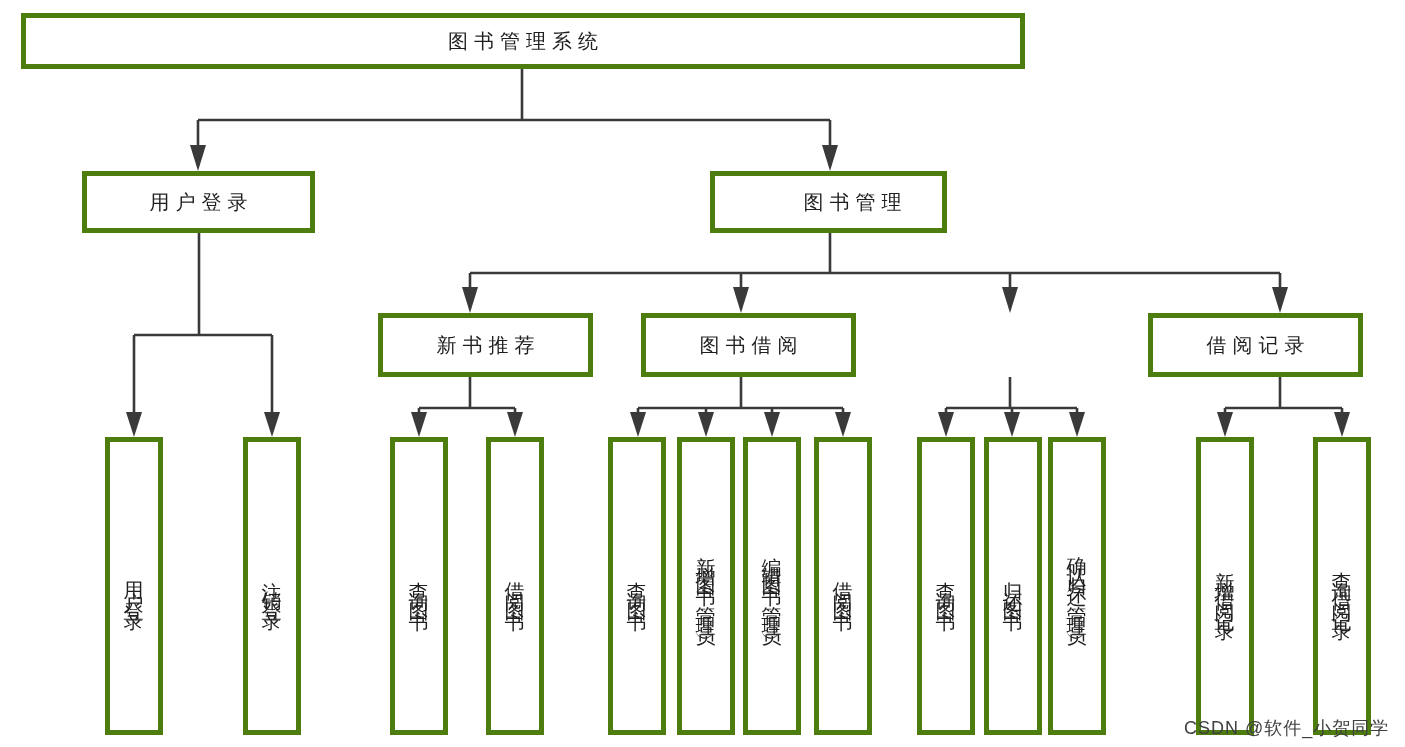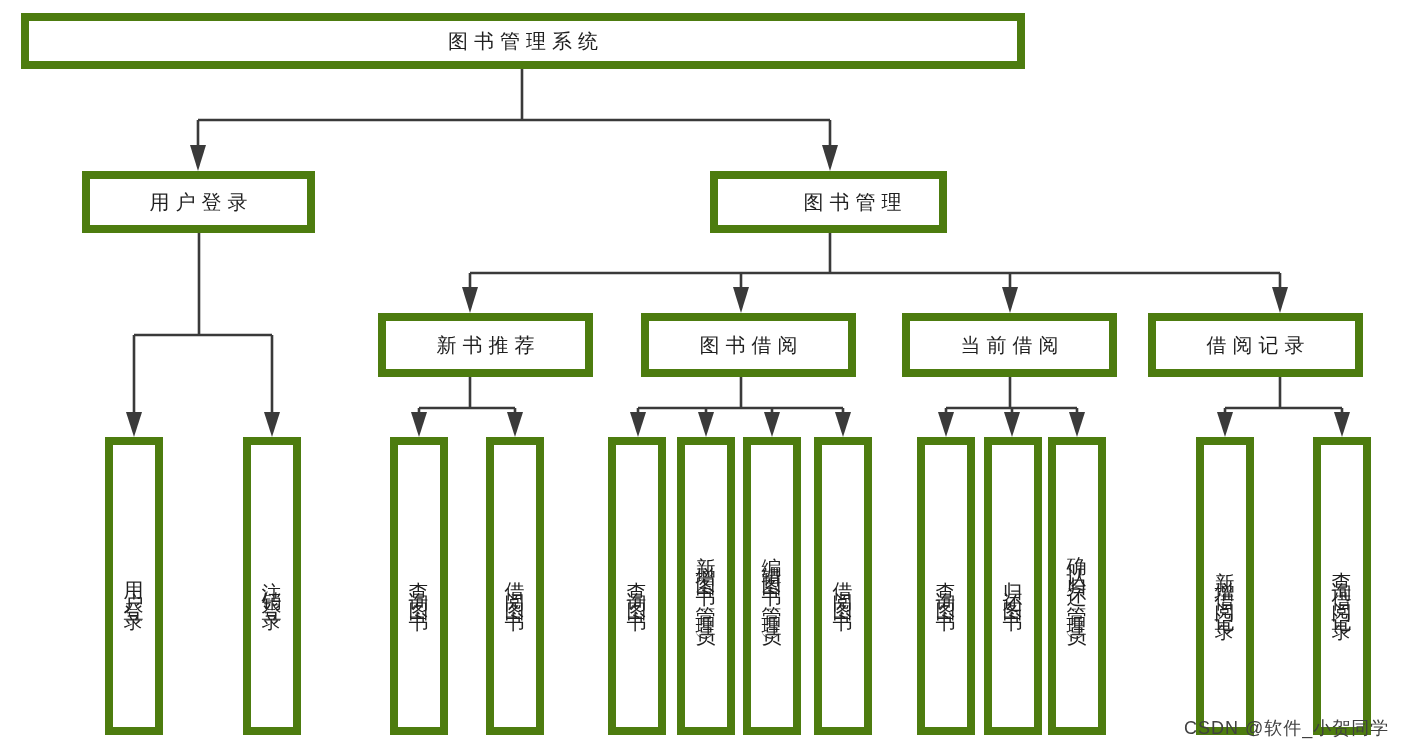--- a/index.html
+++ b/index.html
@@ -13,21 +13,21 @@
   }
   svg.connectors {
     position: absolute;
     left: 0; top: 0;
     width: 1405px; height: 747px;
     z-index: 0;
   }
   .box {
     position: absolute;
     box-sizing: border-box;
-    border: 8px solid #4d7c0f;
+    border: 5px solid #4d7c0f;
     background: #ffffff;
     display: flex;
     align-items: center;
     justify-content: center;
     color: #1f1f1f;
     z-index: 1;
   }
   .h-label {
     font-size: 20px;
     letter-spacing: 6px;
@@ -129,23 +129,20 @@
   <div class="box l2-mgmt">
     <span class="h-label">图书管理</span>
   </div>
 
   <div class="box l3 l3-newbook">
     <span class="h-label">新书推荐</span>
   </div>
   <div class="box l3 l3-borrow">
     <span class="h-label">图书借阅</span>
   </div>
-  <div class="box l3 l3-current">
-    <span class="h-label">当前借阅</span>
-  </div>
   <div class="box l3 l3-record">
     <span class="h-label">借阅记录</span>
   </div>
 
   <div class="box leaf leaf-1">
     <span class="v-label">用户登录</span>
   </div>
   <div class="box leaf leaf-2">
     <span class="v-label">注销登录</span>
   </div>

